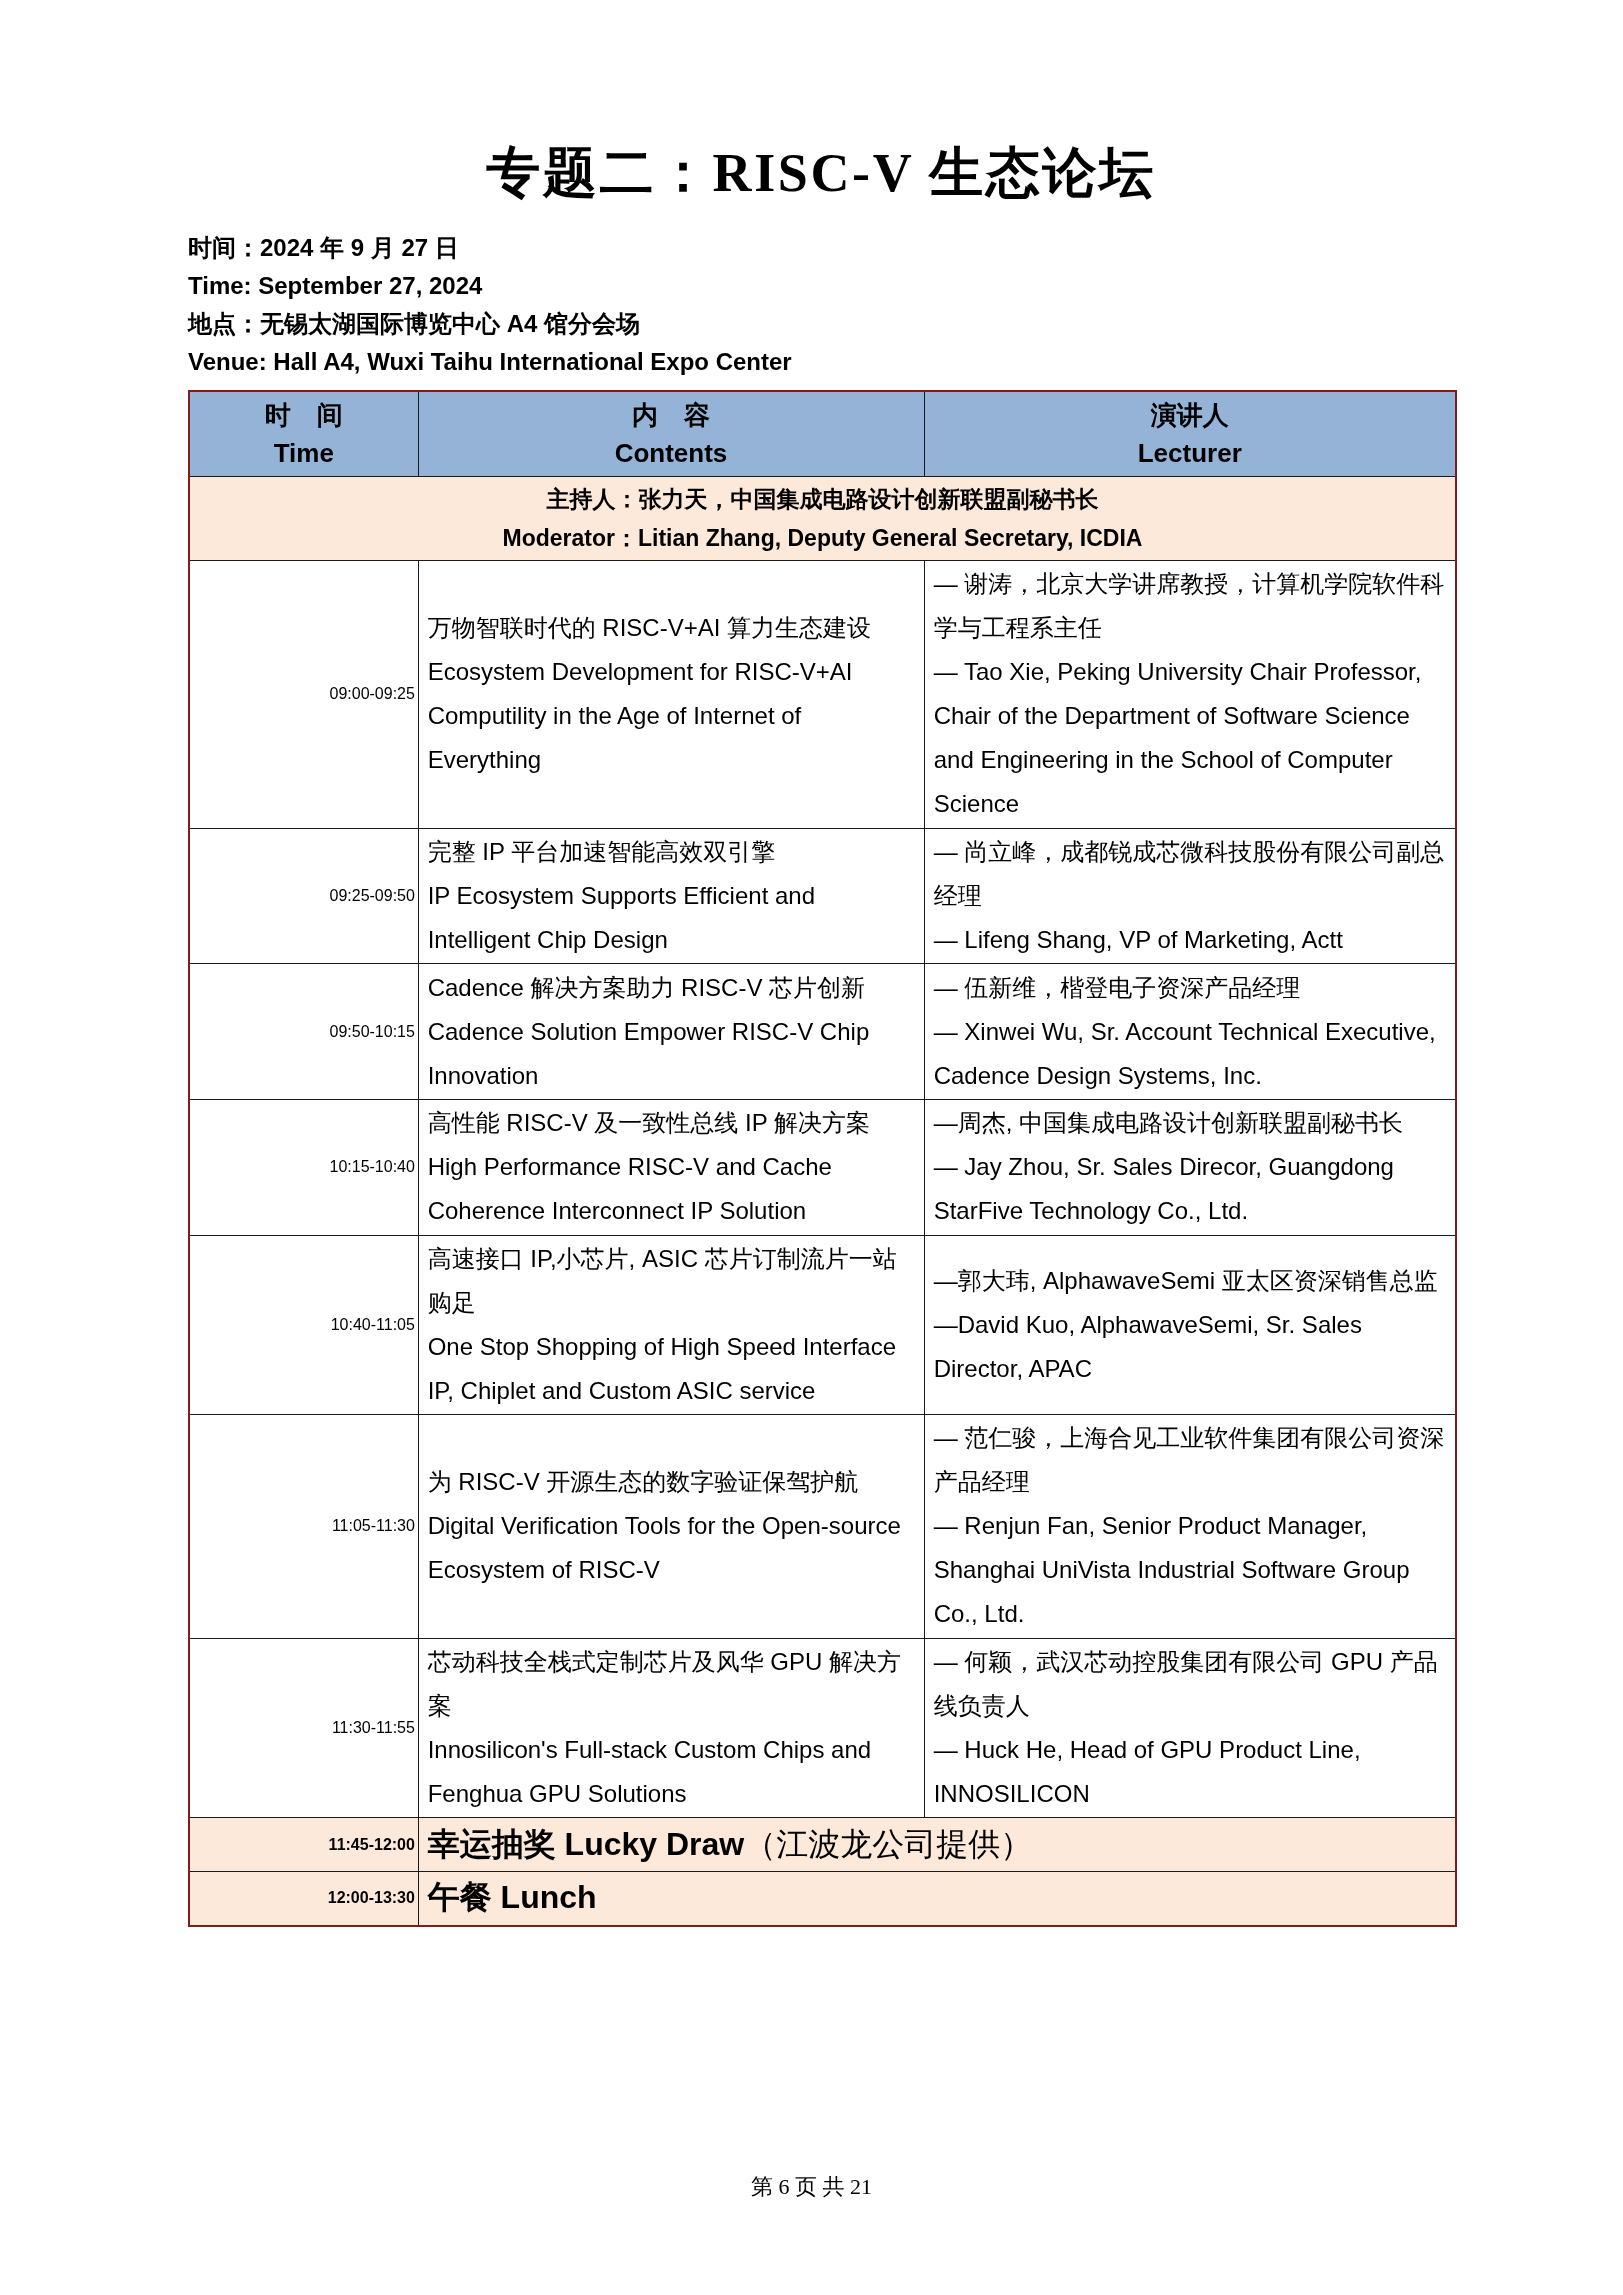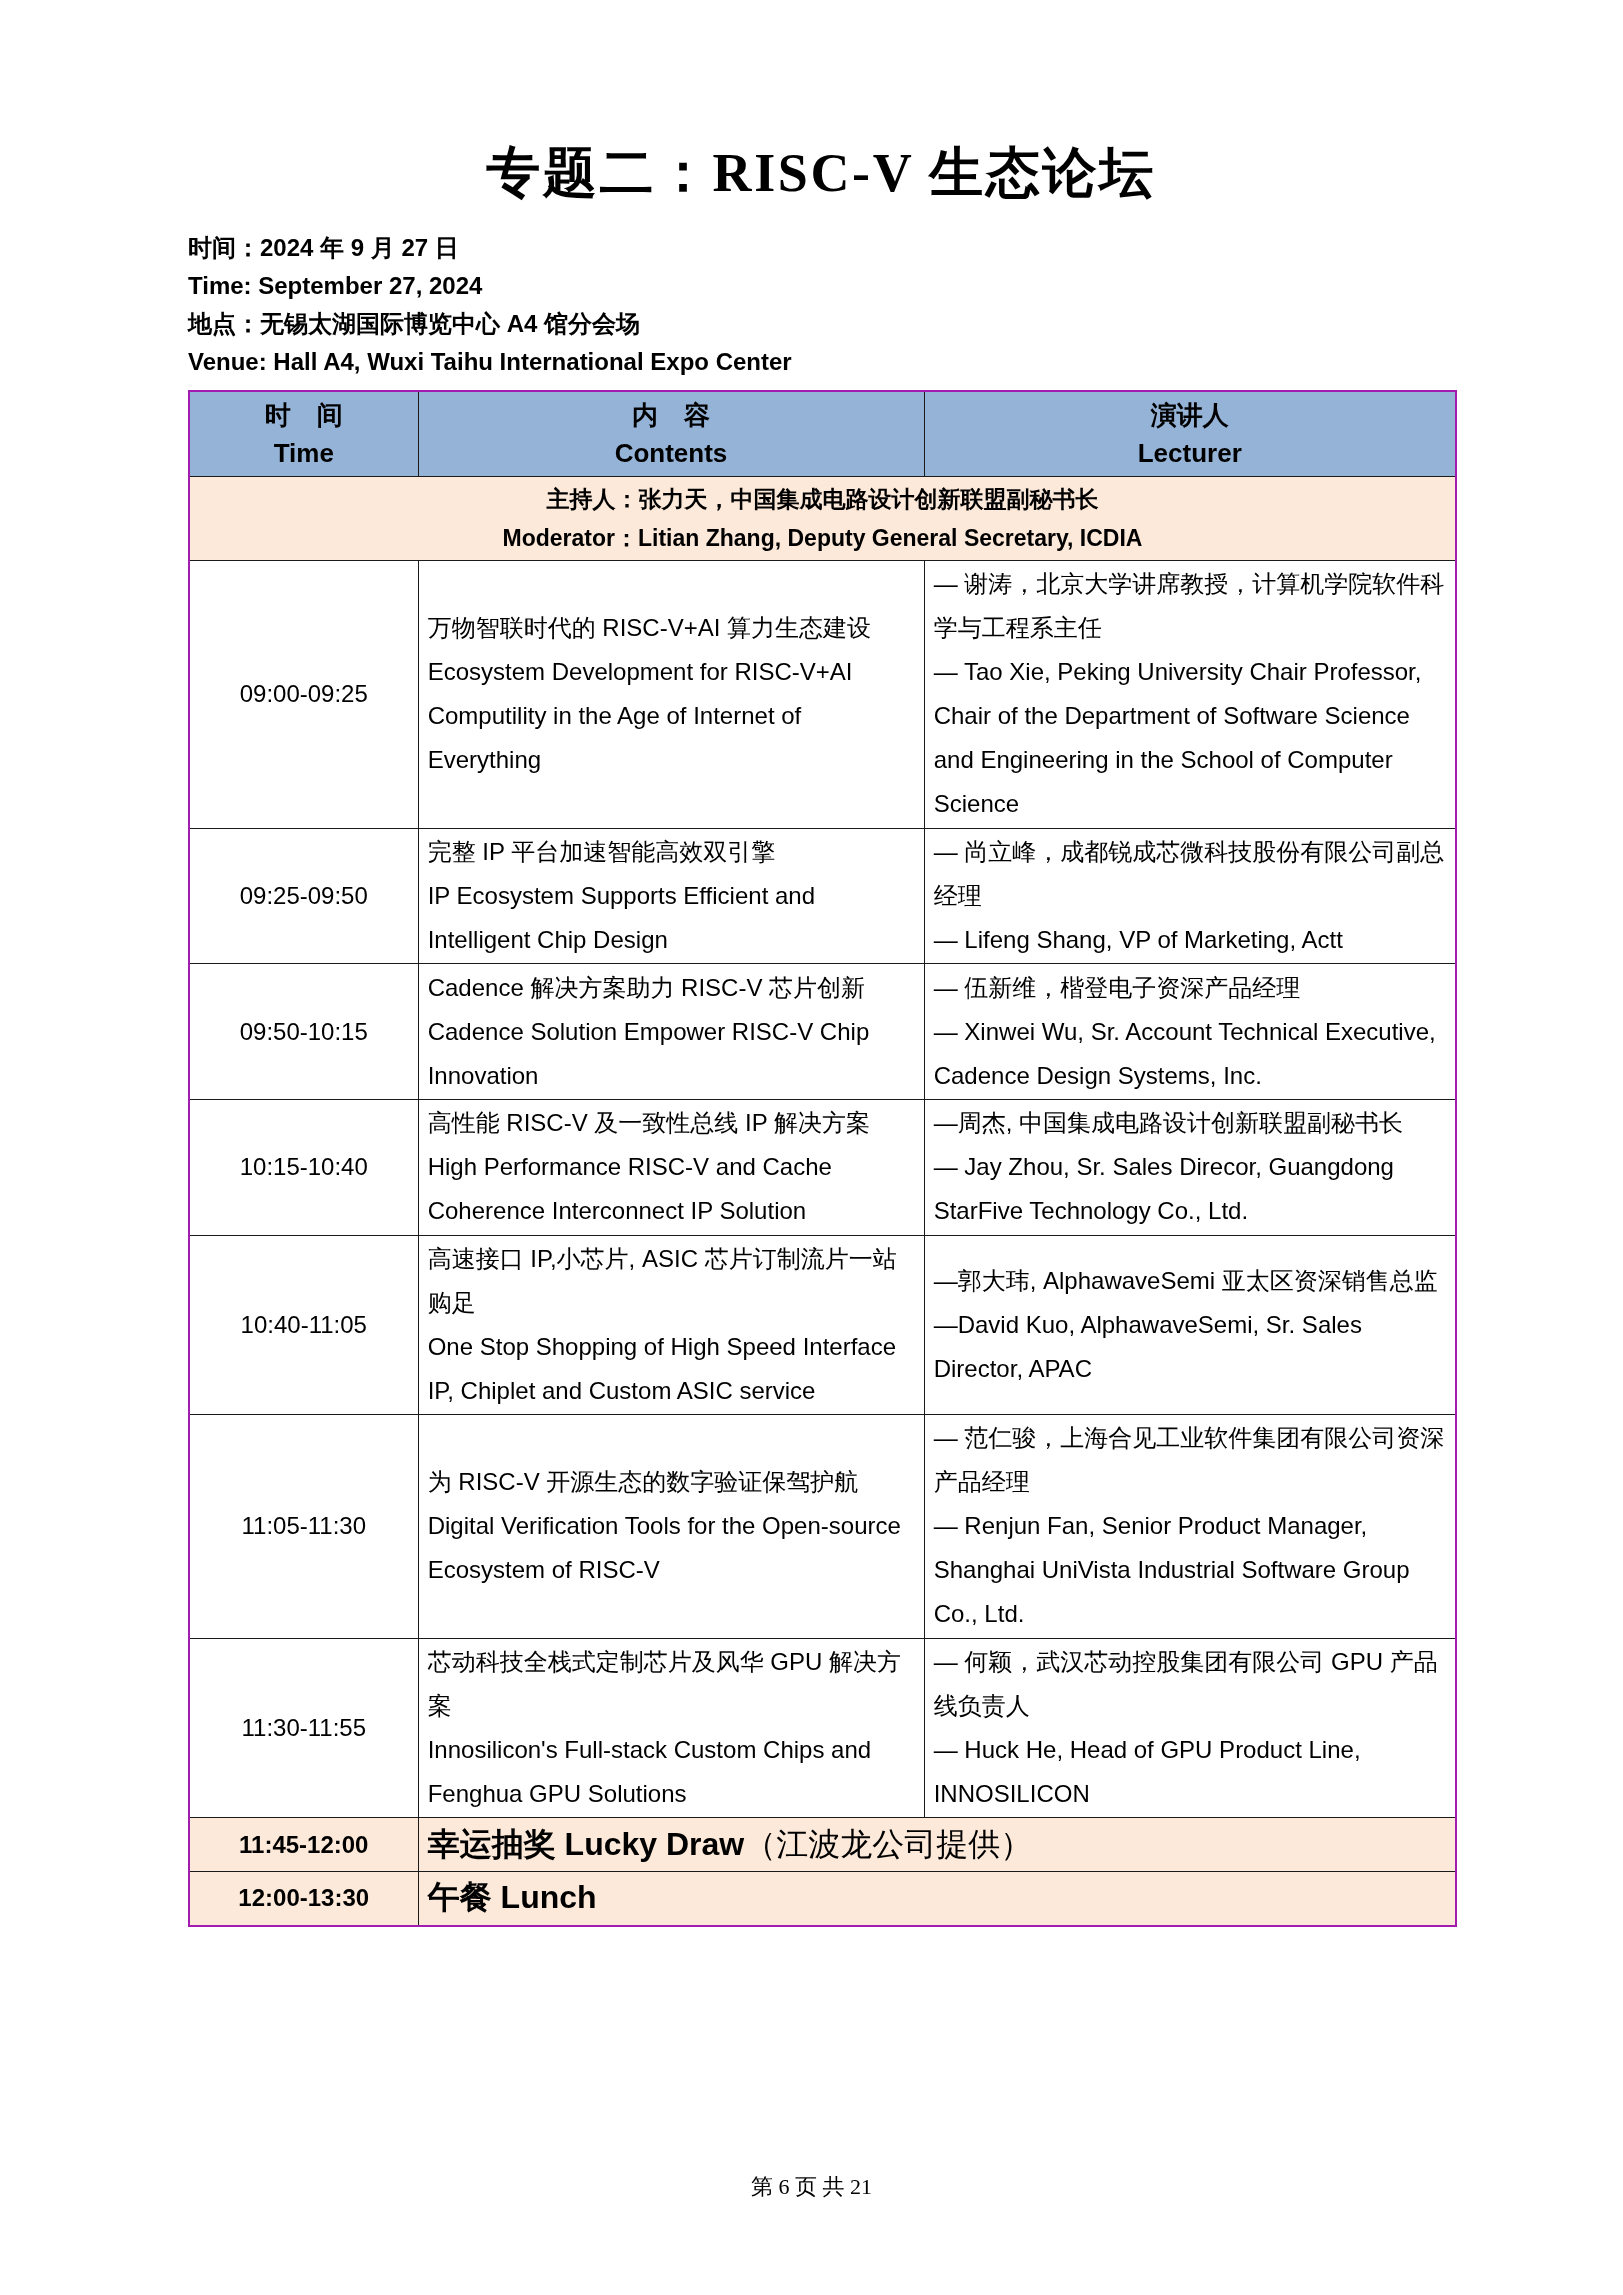--- a/index.html
+++ b/index.html
@@ -46,40 +46,40 @@
     border-collapse:collapse;
     table-layout:fixed;
   }
   table.agenda col.c-time{width:229px;}
   table.agenda col.c-contents{width:506px;}
   table.agenda col.c-lecturer{width:532px;}
   table.agenda th, table.agenda td{
     border:1.3px solid #1a1a1a;
     vertical-align:middle;
   }
-  table.agenda{border:2px solid #a21caf;padding-left:12px;}
+  table.agenda{border:2px solid #7f1d1d;padding-left:12px;}
   thead th{
     background:#95B3D7;
     font-size:26px;
     line-height:38px;
     font-weight:bold;
     text-align:center;
     padding:3.9px 0;
   }
   tr.moderator-row td{
     background:#FDE9D9;
     text-align:center;
     font-size:23px;
     line-height:39px;
     font-weight:bold;
     padding:2.6px 6.5px;
   }
   td.cell-time{
-    text-align:center;
-    font-size:24px;
+    text-align:right;
+    font-size:16px;
     padding:1.3px 2.6px;
   }
   td.cell-topic, td.cell-lecturer{
     font-size:24px;
     line-height:44px;
     padding:1.3px 9.2px;
     text-align:left;
   }
   td.cell-topic div, td.cell-lecturer div{white-space:pre-wrap;}
   tr.special-row td{

